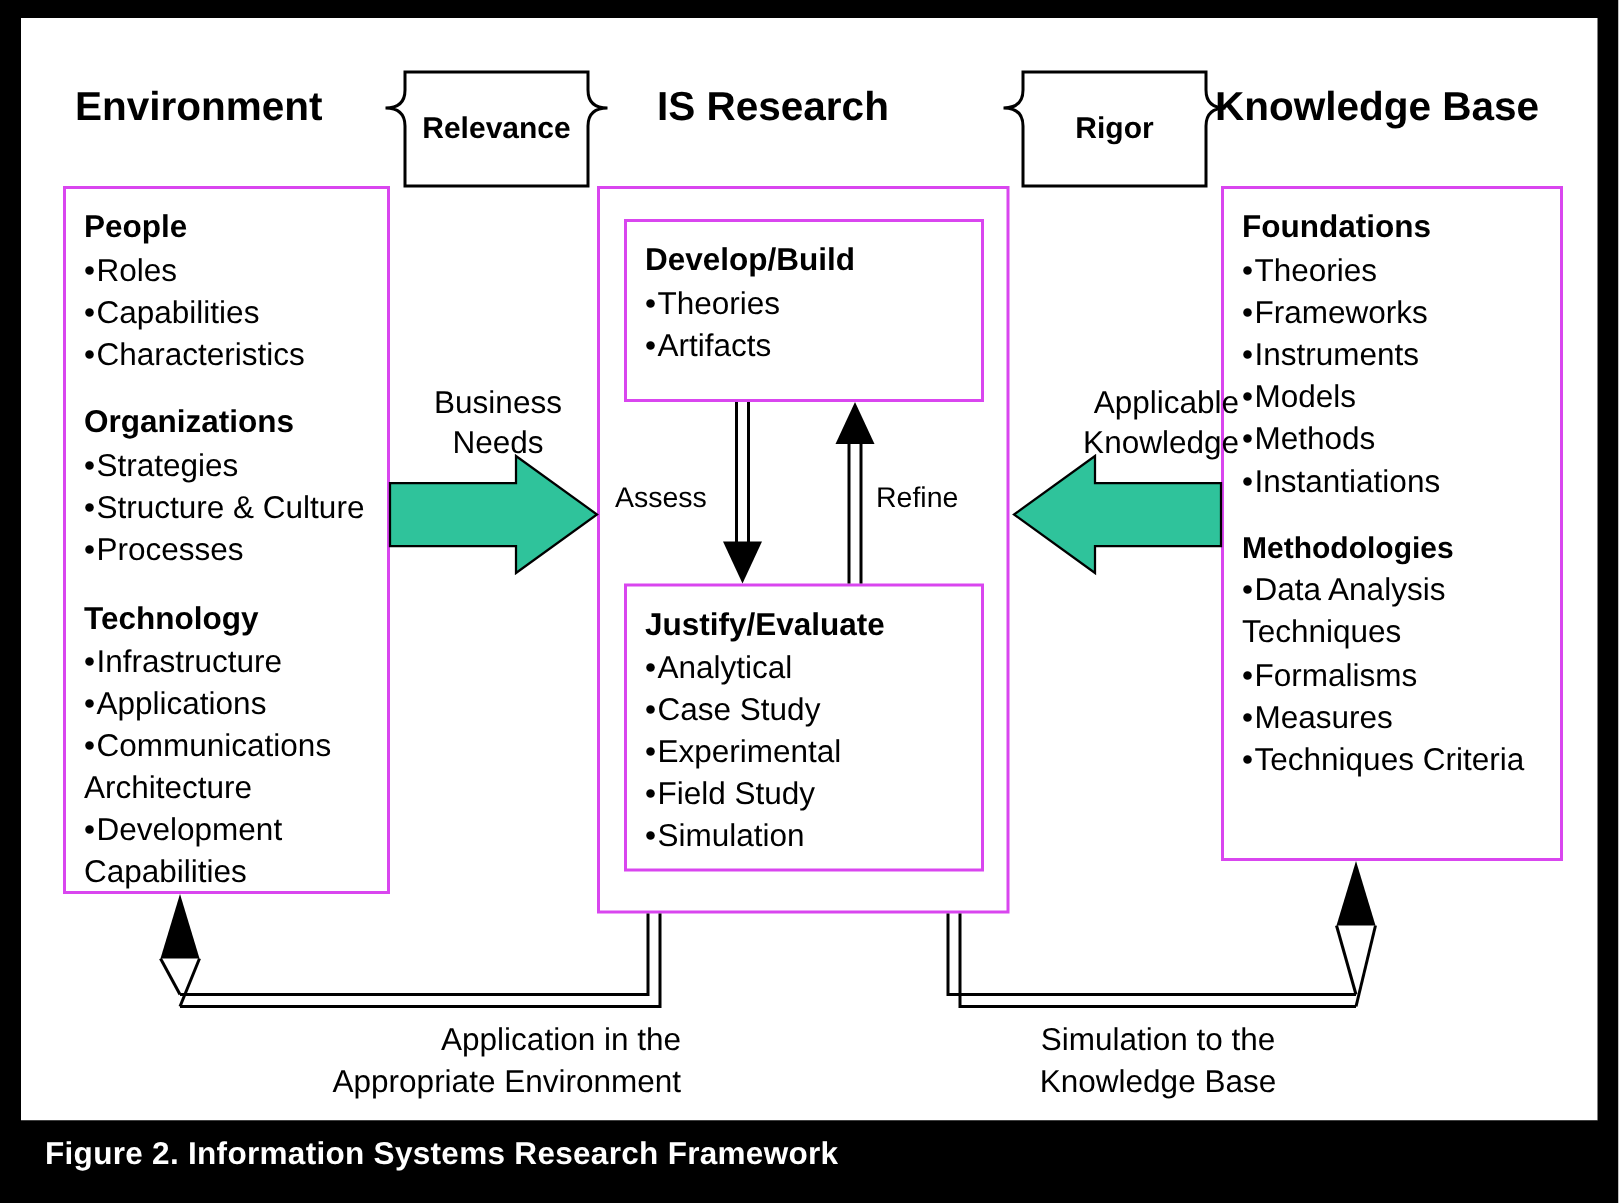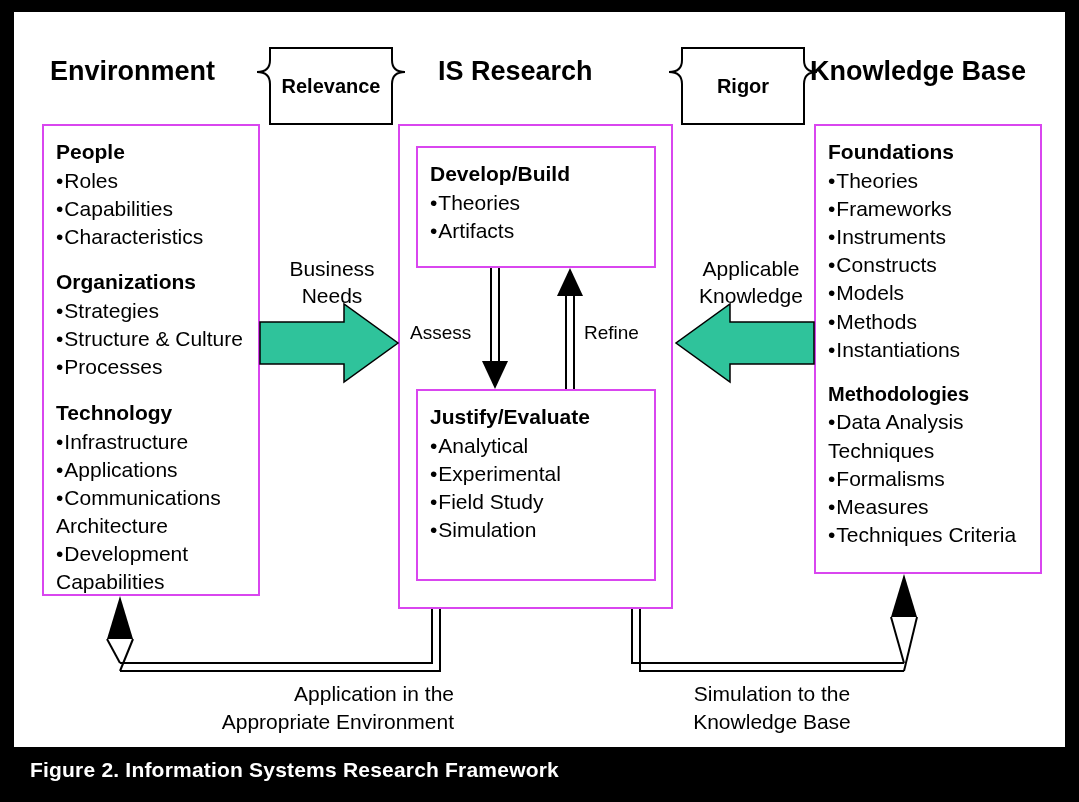--- a/index.html
+++ b/index.html
@@ -124,21 +124,21 @@
   #label-refine { left: 570px; top: 310px; }
 
   .flow-label {
     position: absolute;
     font-size: 21px;
     color: #000000;
     text-align: center;
     white-space: nowrap;
   }
   #label-business  { left: 250px; top: 243px; width: 136px; line-height: 1.3; }
-  #label-applicable{ left: 662px; top: 243px; width: 150px; line-height: 1.3; }
+  #label-applicable{ left: 662px; top: 243px; width: 150px; line-height: 1.3; text-align: right; }
 
   #label-application { left: 140px; top: 668px; width: 300px; line-height: 1.33; font-size: 21px; text-align: right; }
   #label-additions   { left: 608px; top: 668px; width: 300px; line-height: 1.33; font-size: 21px; text-align: center; }
 
   svg.overlay {
     position: absolute;
     left: 0; top: 0;
     width: 1051px;
     height: 735px;
     pointer-events: none;
@@ -206,35 +206,35 @@
           <li><span class="bdot">•</span><span>Artifacts</span></li>
         </ul>
       </div>
     </div>
 
     <div class="box" id="box-justify">
       <div class="box-inner">
         <div class="grp-title">Justify/Evaluate</div>
         <ul class="bullets">
           <li><span class="bdot">•</span><span>Analytical</span></li>
+          <li><span class="bdot">•</span><span>Case Study</span></li>
           <li><span class="bdot">•</span><span>Experimental</span></li>
           <li><span class="bdot">•</span><span>Field Study</span></li>
           <li><span class="bdot">•</span><span>Simulation</span></li>
         </ul>
       </div>
     </div>
 
     <div class="box" id="box-knowledge">
       <div class="box-inner">
         <div class="grp-title">Foundations</div>
         <ul class="bullets">
           <li><span class="bdot">•</span><span>Theories</span></li>
           <li><span class="bdot">•</span><span>Frameworks</span></li>
           <li><span class="bdot">•</span><span>Instruments</span></li>
-          <li><span class="bdot">•</span><span>Constructs</span></li>
           <li><span class="bdot">•</span><span>Models</span></li>
           <li><span class="bdot">•</span><span>Methods</span></li>
           <li><span class="bdot">•</span><span>Instantiations</span></li>
         </ul>
         <div class="spacer"></div>
         <div class="grp-title small">Methodologies</div>
         <ul class="bullets">
           <li><span class="bdot">•</span><span>Data Analysis</span></li>
           <li class="cont"><span>Techniques</span></li>
           <li><span class="bdot">•</span><span>Formalisms</span></li>

